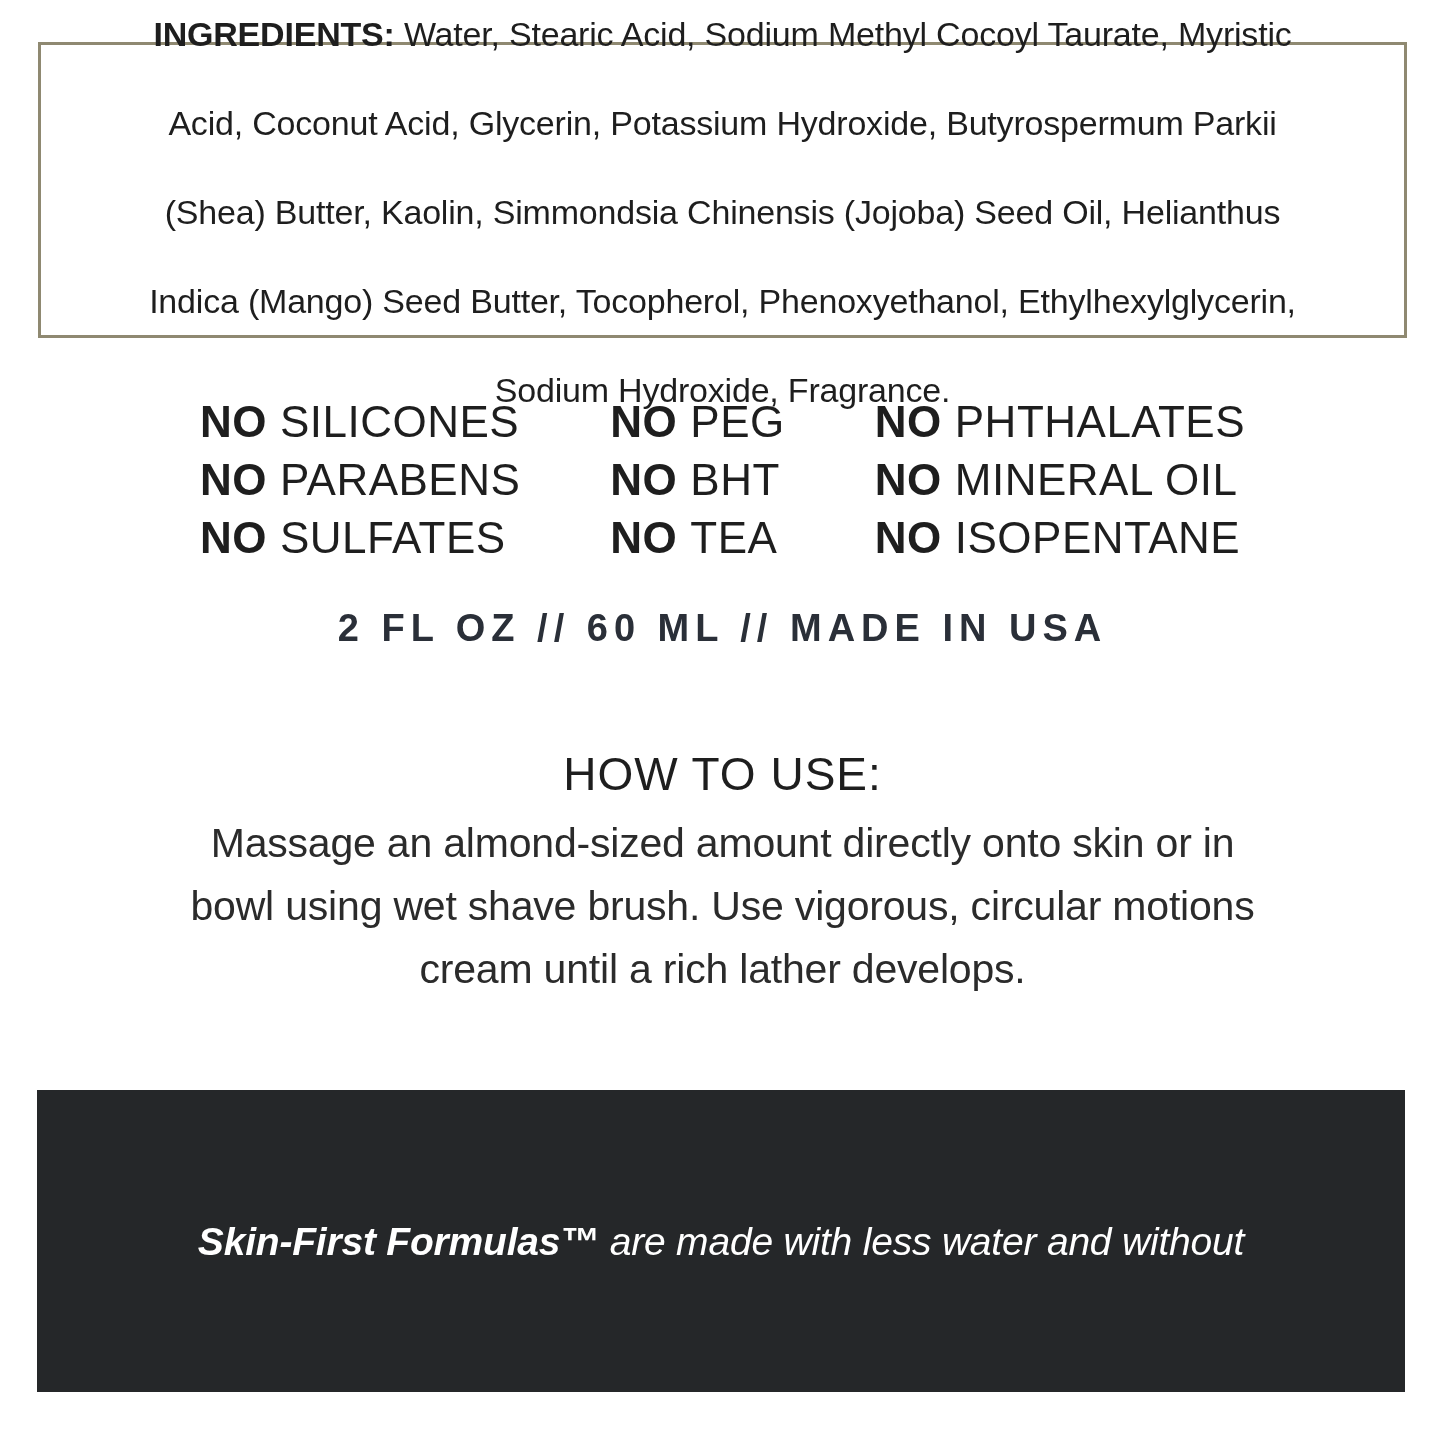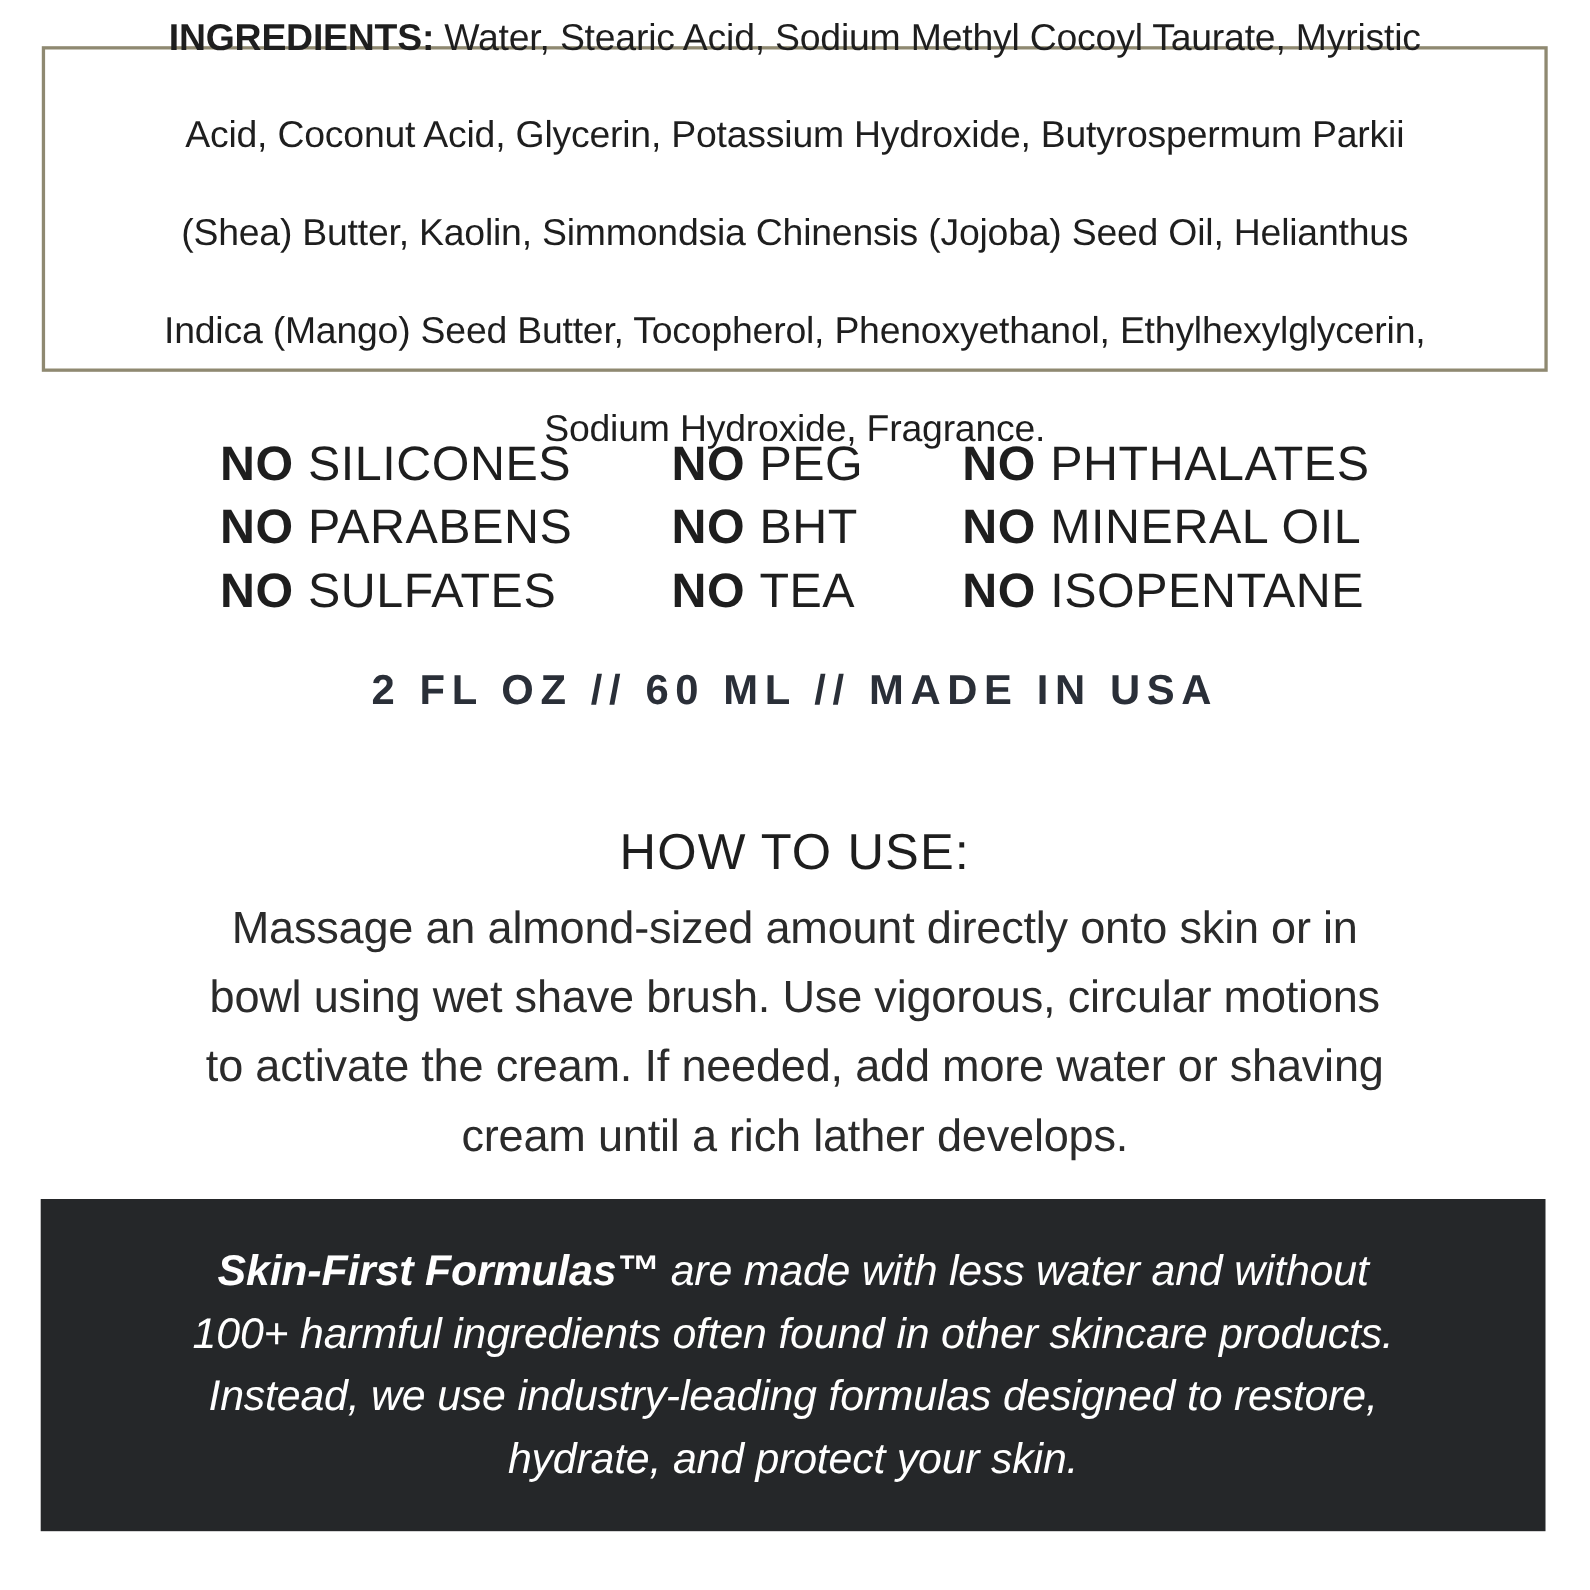--- a/index.html
+++ b/index.html
@@ -130,28 +130,22 @@
       <div class="claim"><b>NO</b><span>ISOPENTANE</span></div>
     </div>
   </div>
 
   <div class="size-line">2 FL OZ // 60 ML // MADE IN USA</div>
 
   <div class="howto-heading">HOW TO USE:</div>
   <div class="howto-body">
       <div class="line">Massage an almond-sized amount directly onto skin or in</div>
       <div class="line">bowl using wet shave brush. Use vigorous, circular motions</div>
-      <div class="line">to activate the cream. If needed, add more water or shaving</div>
       <div class="line">cream until a rich lather develops.</div>
     </div>
 
   <div class="skin-panel">
     <div class="skin-text">
       <div class="line"><b>Skin-First Formulas™</b><span> are made with less water and without</span></div>
-      <div>
-          <div class="line">100+ harmful ingredients often found in other skincare products.</div>
-          <div class="line">Instead, we use industry-leading formulas designed to restore,</div>
-          <div class="line">hydrate, and protect your skin.</div>
-        </div>
     </div>
   </div>
 
 </div>
 
 </body></html>

